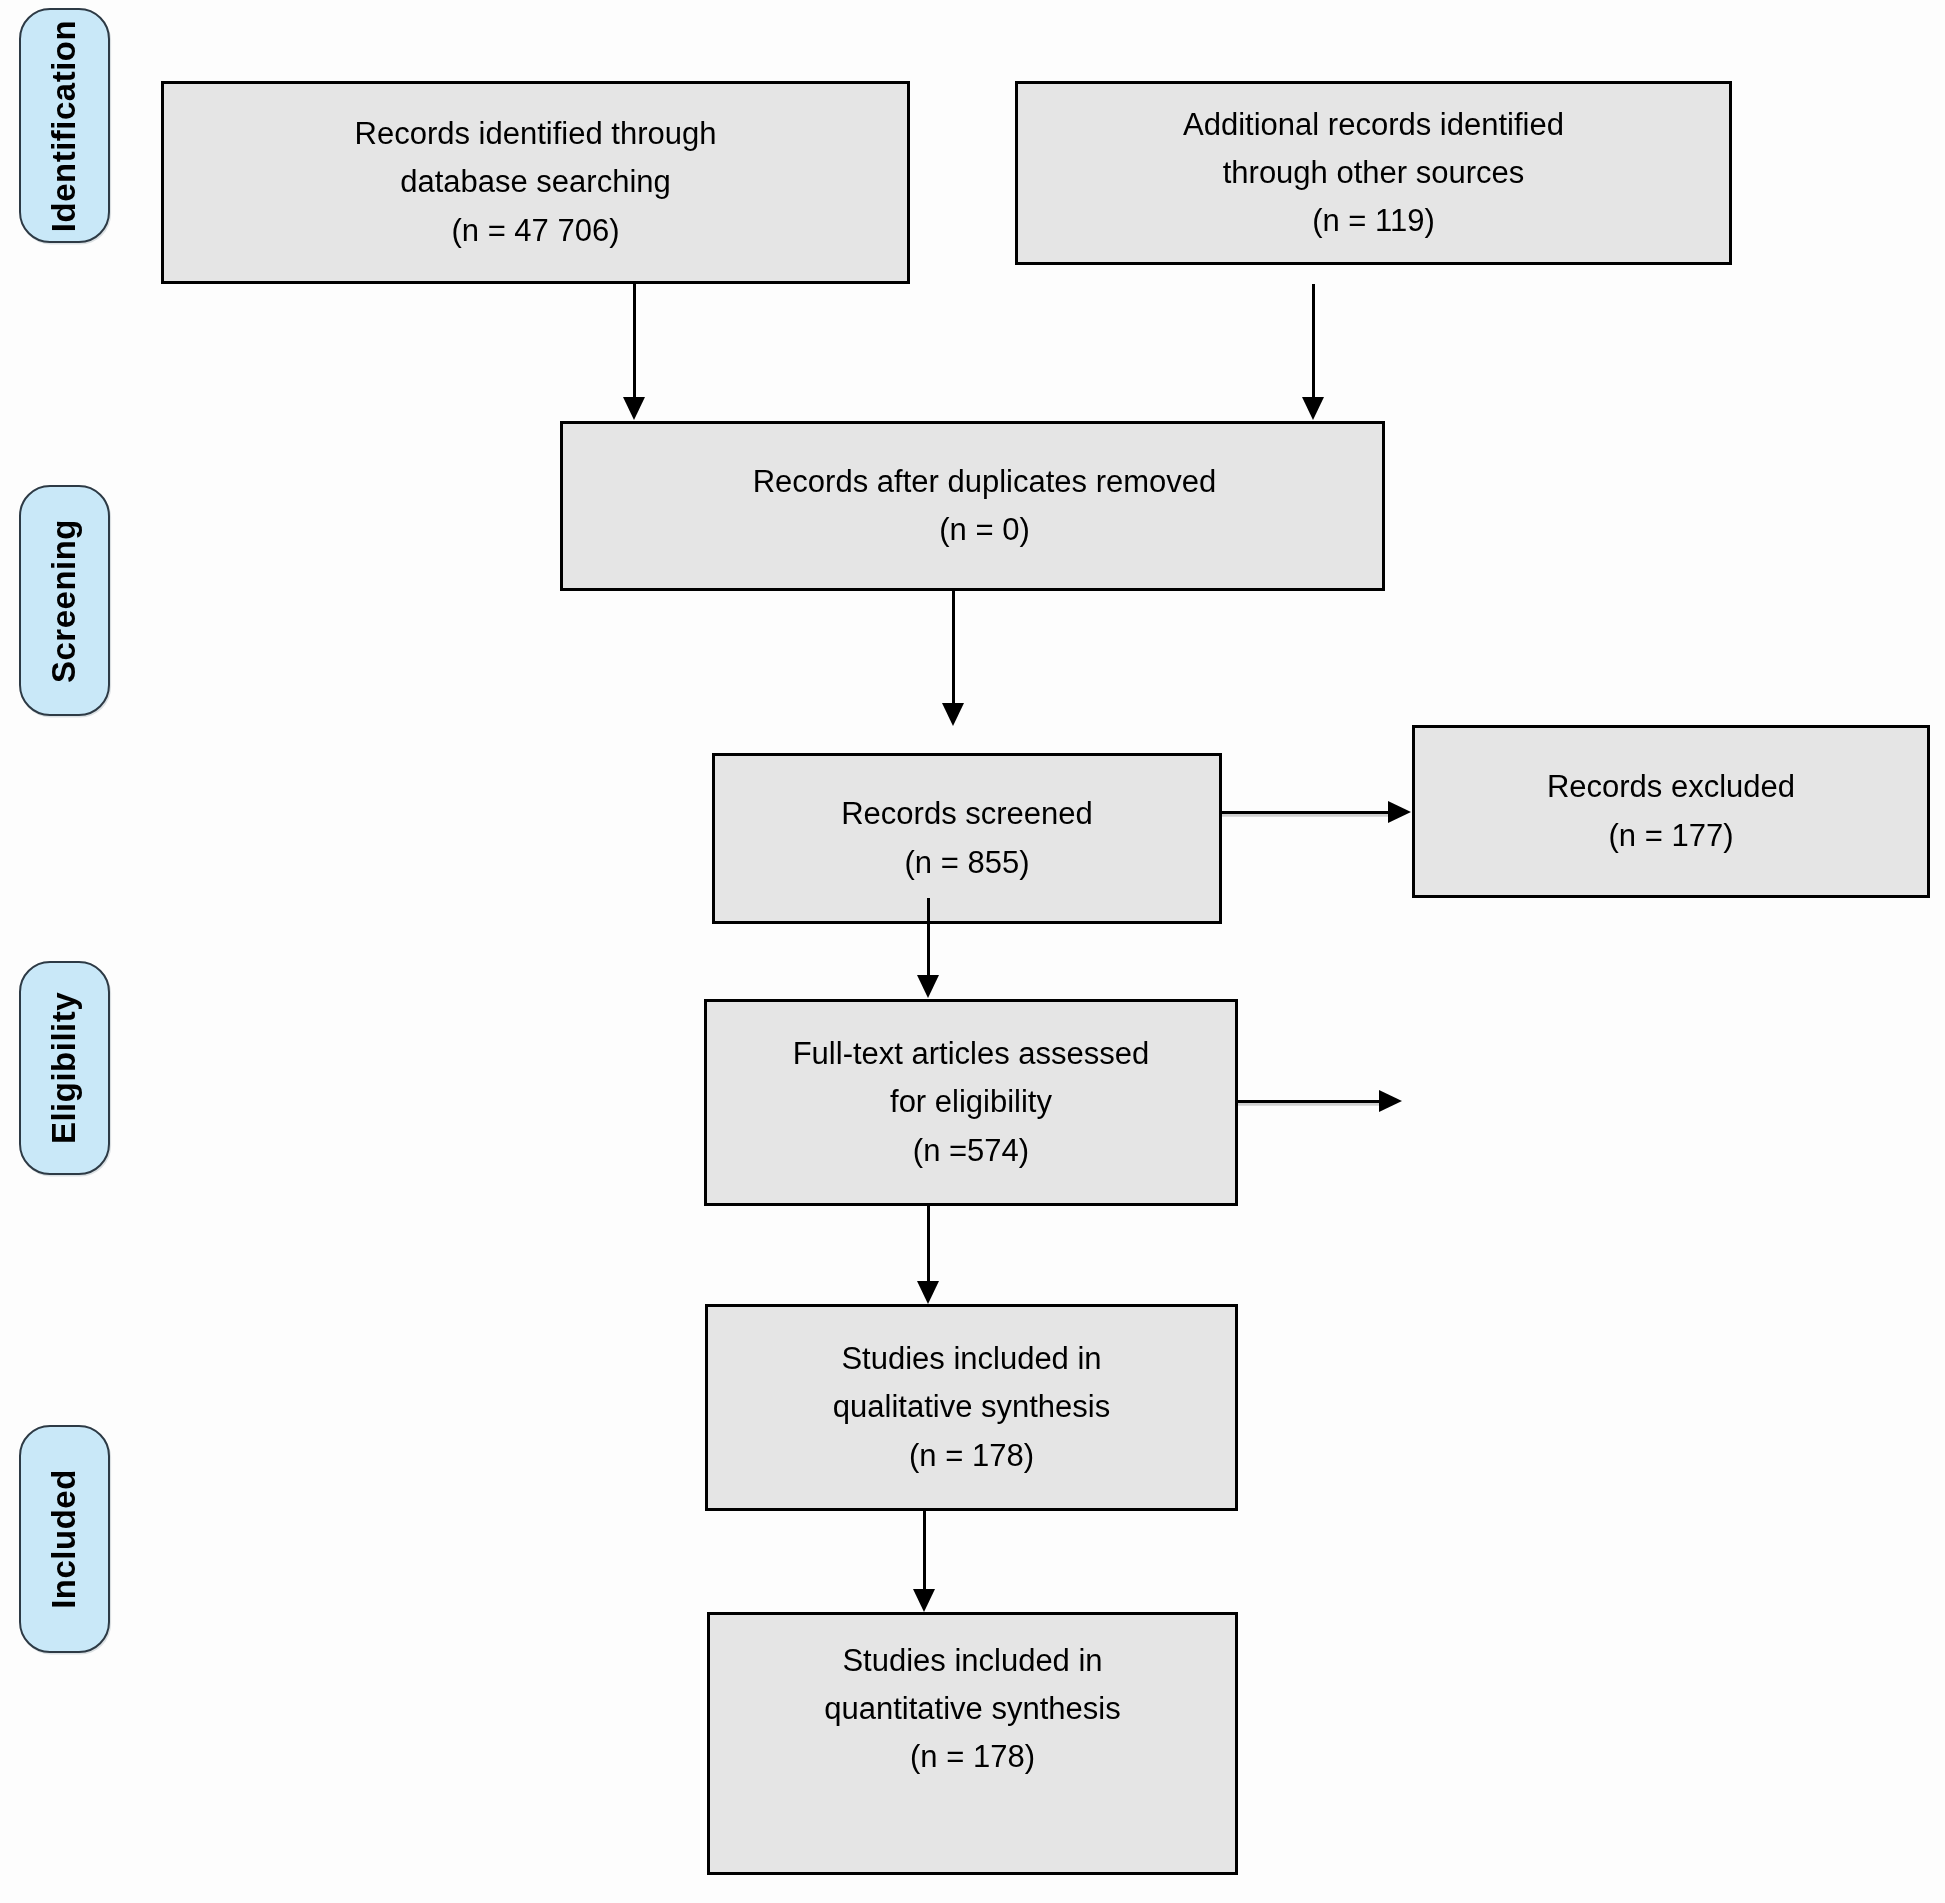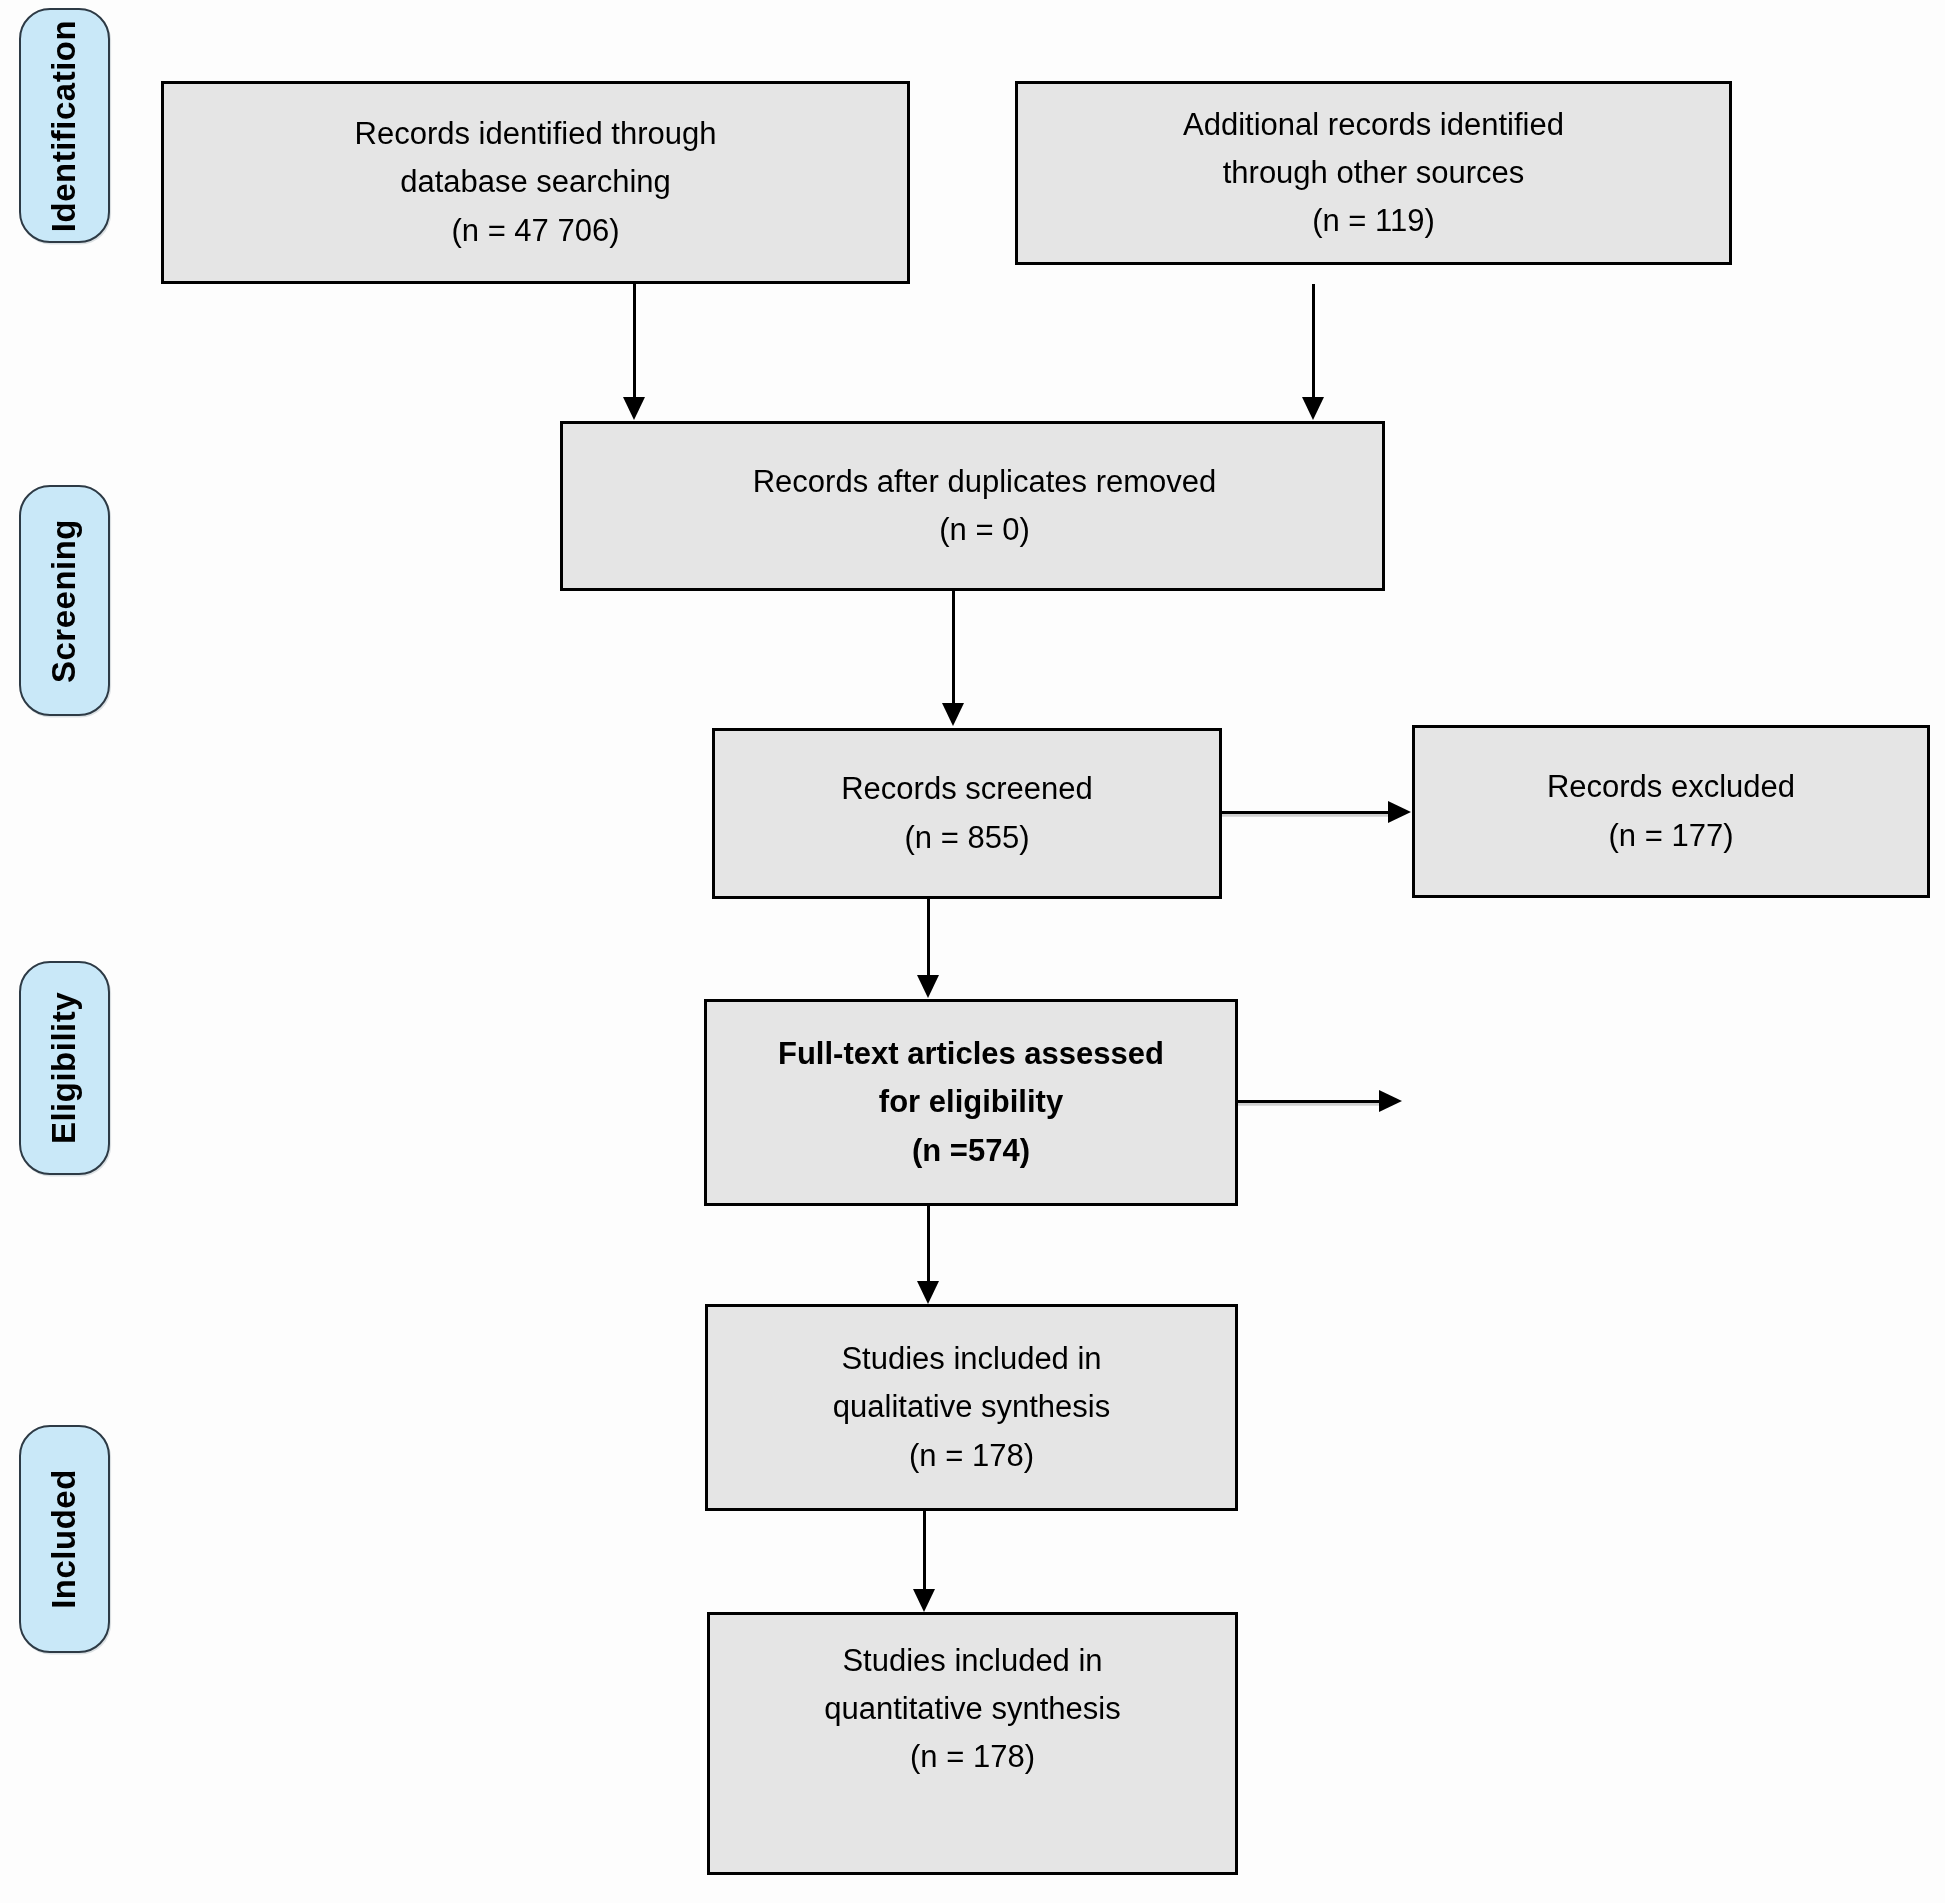--- a/index.html
+++ b/index.html
@@ -111,30 +111,30 @@
     <div class="box-text">Additional records identified
 through other sources
 (n = 119)</div>
   </div>
 
   <div class="flow-box" style="left:560px; top:421px; width:825px; height:170px;padding-left:24px;">
     <div class="box-text">Records after duplicates removed
 (n = 0)</div>
   </div>
 
-  <div class="flow-box" style="left:712px; top:728px; width:510px; height:171px;align-items:center;">
+  <div class="flow-box" style="left:712px; top:753px; width:510px; height:171px;align-items:center;">
     <div class="box-text">Records screened
 (n = 855)</div>
   </div>
   <div class="flow-box" style="left:1412px; top:725px; width:518px; height:173px;">
     <div class="box-text">Records excluded
 (n = 177)</div>
   </div>
 
-  <div class="flow-box" style="left:704px; top:999px; width:534px; height:207px;font-weight:bold;">
+  <div class="flow-box" style="left:704px; top:999px; width:534px; height:207px;">
     <div class="box-text">Full-text articles assessed
 for eligibility
 (n =574)</div>
   </div>
 
   <div class="flow-box" style="left:705px; top:1304px; width:533px; height:207px;">
     <div class="box-text">Studies included in
 qualitative synthesis
 (n = 178)</div>
   </div>

